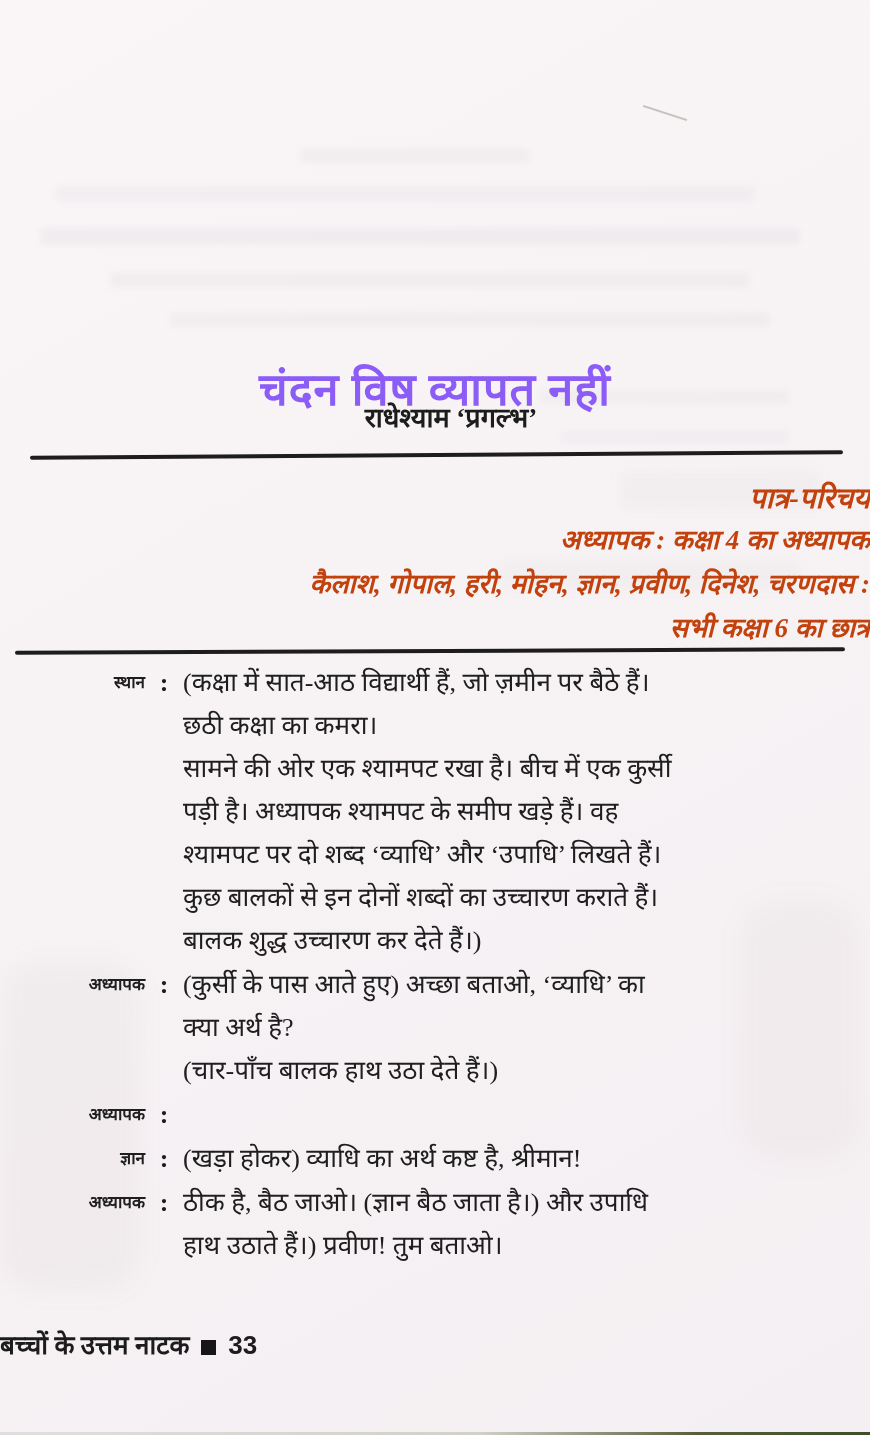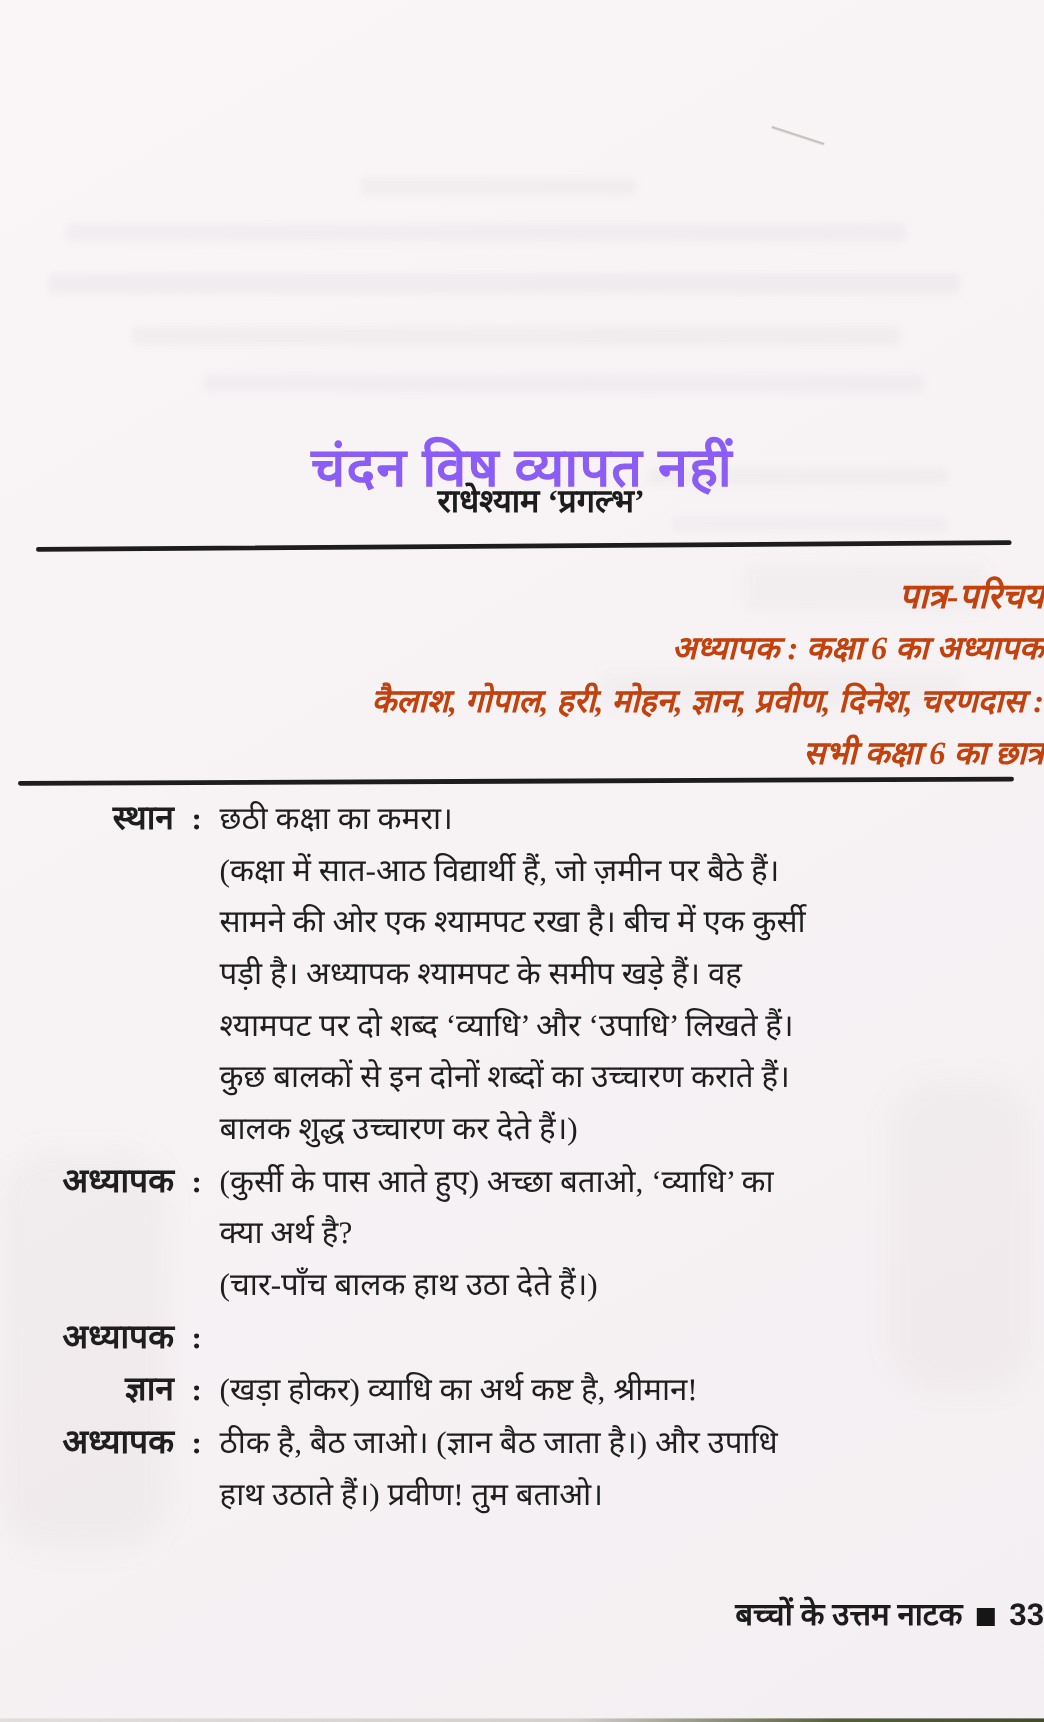--- a/index.html
+++ b/index.html
@@ -60,37 +60,37 @@
     background:#1d1d1d;transform:rotate(-0.25deg);border-radius:2px;
   }
 
   
   .script{position:absolute;top:661px;left:33px;right:62px;}
   .entry{
     display:grid;grid-template-columns:112px 38px 1fr;
     align-items:start;margin:0 0 1px 0;
   }
   .speaker{
-    text-align:right;font-size:28px;font-weight:600;
+    text-align:right;font-size:17px;font-weight:600;
     line-height:43px;white-space:nowrap;color:#1e1e1e;
   }
   .colon{
     text-align:center;font-size:26px;font-weight:700;
     line-height:43px;color:#1e1e1e;
   }
   .lines{min-width:0;}
   .line{
     font-size:26px;font-weight:500;line-height:43px;
     white-space:nowrap;color:#1e1e1e;
   }
 
   
   .footer{
     position:absolute;top:1326px;left:0;width:100%;
-    text-align:right;font-size:26px;font-weight:600;color:#1c1c1c;
+    text-align:left;font-size:26px;font-weight:600;color:#1c1c1c;
   }
   .footer .sq{
     display:inline-block;width:15px;height:15px;background:#161616;
     margin:0 12px;vertical-align:-1px;
   }
   .footer .num{font-family:"Liberation Sans","DejaVu Sans",sans-serif;font-weight:600;}
 
   
   .bottom-edge{
     position:absolute;left:0;bottom:0;width:100%;height:3px;
@@ -118,33 +118,33 @@
   <div class="ghost g10"></div>
   <div class="ghost g11"></div>
   <div class="scratch"></div>
 
   <h1 class="title">चंदन विष व्यापत नहीं</h1>
   <div class="author">राधेश्याम ‘प्रगल्भ’</div>
   <div class="rule1"></div>
 
   <div class="cast">
     <div class="cast-heading">पात्र-परिचय</div>
-    <div class="cast-line">अध्यापक : कक्षा 6 का अध्यापक</div>
+    <div class="cast-line">अध्यापक : कक्षा 4 का अध्यापक</div>
     <div class="cast-line">कैलाश, गोपाल, हरी, मोहन, ज्ञान, प्रवीण, दिनेश, चरणदास :</div>
     <div class="cast-line">सभी कक्षा 6 का छात्र</div>
   </div>
   <div class="rule2"></div>
 
   <div class="script" id="script-body">
       <div class="entry">
         <div class="speaker">स्थान</div>
         <div class="colon">:</div>
         <div class="lines">
+          <div class="line">(कक्षा में सात-आठ विद्यार्थी हैं, जो ज़मीन पर बैठे हैं।</div>
           <div class="line">छठी कक्षा का कमरा।</div>
-          <div class="line">(कक्षा में सात-आठ विद्यार्थी हैं, जो ज़मीन पर बैठे हैं।</div>
           <div class="line">सामने की ओर एक श्यामपट रखा है। बीच में एक कुर्सी</div>
           <div class="line">पड़ी है। अध्यापक श्यामपट के समीप खड़े हैं। वह</div>
           <div class="line">श्यामपट पर दो शब्द ‘व्याधि’ और ‘उपाधि’ लिखते हैं।</div>
           <div class="line">कुछ बालकों से इन दोनों शब्दों का उच्चारण कराते हैं।</div>
           <div class="line">बालक शुद्ध उच्चारण कर देते हैं।)</div>
         </div>
       </div>
       <div class="entry">
         <div class="speaker">अध्यापक</div>
         <div class="colon">:</div>

